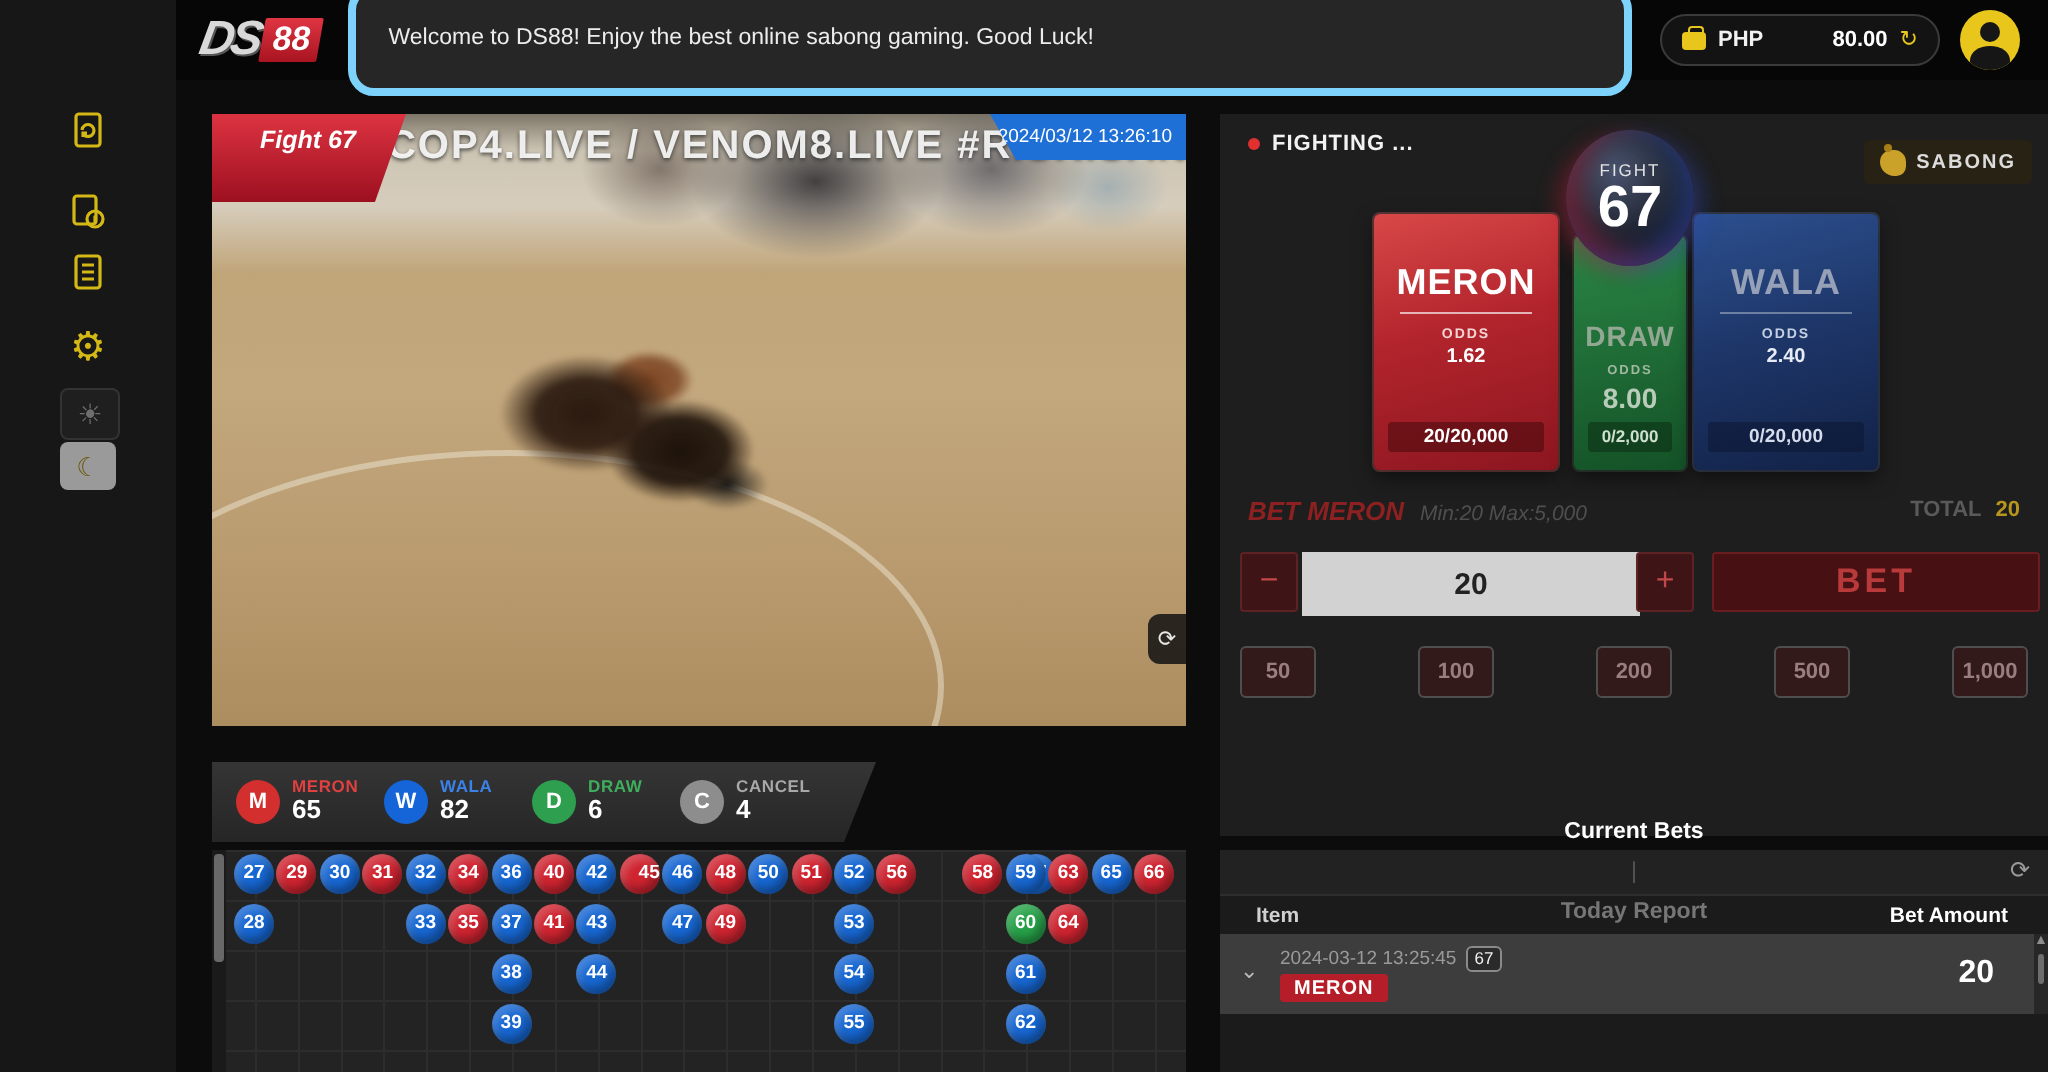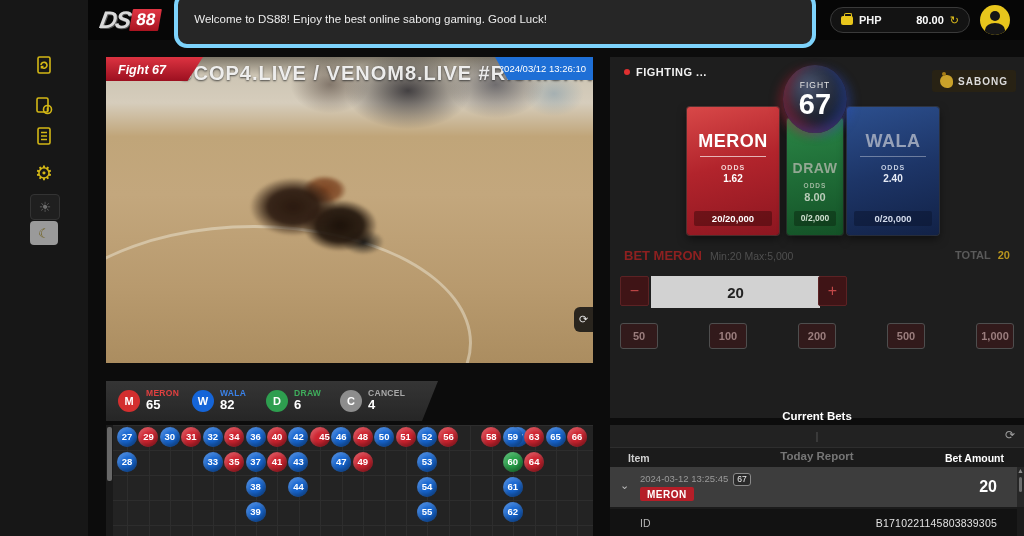--- a/index.html
+++ b/index.html
@@ -47,25 +47,25 @@
   .ring{position:absolute;left:-70px;top:168px;width:430px;height:230px;border:3px solid rgba(236,229,211,.5);
         border-radius:50%;}
   .birds{position:absolute;left:24%;top:34%;width:40%;height:34%;filter:blur(1px);background:
     radial-gradient(62px 42px at 36% 44%, #2b1a10 0%, rgba(43,26,16,.92) 40%, transparent 70%),
     radial-gradient(52px 36px at 60% 62%, #1d120a 0%, rgba(29,18,10,.9) 45%, transparent 72%),
     radial-gradient(30px 20px at 52% 28%, #7c4422 0%, rgba(124,68,34,.8) 50%, transparent 75%),
     radial-gradient(26px 16px at 72% 78%, #141414 0%, transparent 80%);}
   .watermark{position:absolute;left:72px;top:5px;right:0;font-size:20px;font-weight:900;
              color:rgba(250,250,250,.92);letter-spacing:1px;white-space:nowrap;overflow:hidden;
              text-shadow:0 1px 2px rgba(40,40,40,.8);}
-  .fight-ribbon{position:absolute;left:0;top:0;width:97px;height:24px;
+  .fight-ribbon{position:absolute;left:0;top:0;width:97px;height:44px;
                 background:linear-gradient(#dd3341,#9c1020);
                 clip-path:polygon(0 0,100% 0,84% 100%,0 100%);
                 color:#fff;font-size:12.5px;font-weight:900;font-style:italic;
-                line-height:26px;padding-left:12px;box-sizing:border-box;}
+                line-height:26px;padding-left:24px;box-sizing:border-box;}
   .time-ribbon{position:absolute;right:0;top:0;width:98px;height:23px;background:#1e6fd6;
                clip-path:polygon(0 0,100% 0,100% 100%,13px 100%);
                color:#fff;font-size:9.5px;line-height:23px;text-align:right;padding-right:7px;box-sizing:border-box;}
   .video-tab{position:absolute;right:0;top:250px;width:19px;height:25px;background:rgba(18,18,18,.85);
              border-radius:6px 0 0 6px;color:#e8e8e8;font-size:11px;display:flex;align-items:center;
              justify-content:center;cursor:pointer;}
   
   .arena{position:absolute;left:610px;top:57px;width:414px;height:361px;background:#1e1e1e;}
   .status{position:absolute;left:14px;top:9px;display:flex;align-items:center;gap:6px;
           color:#f2f2f2;font-size:11px;font-weight:900;letter-spacing:.5px;}
@@ -94,31 +94,31 @@
     box-shadow:0 0 0 1px rgba(255,120,120,.25),0 4px 10px rgba(0,0,0,.5);}
   .card-meron .name{margin-top:24px;font-size:18px;color:#fff;}
   .card-meron .odds-lbl{color:#f3d5d5;}
   .card-meron .odds-val{color:#fff;}
   .card-meron .foot{background:rgba(60,8,10,.5);}
   .card-draw{left:177px;top:61px;width:56px;height:117px;
     background:linear-gradient(170deg,#2a8646,#145227);
     box-shadow:0 0 0 1px rgba(120,200,140,.15),0 4px 10px rgba(0,0,0,.5);}
   .card-draw .name{margin-top:42px;font-size:14px;color:#93a893;}
   .card-draw .odds-lbl{color:#9fb89f;font-size:6.5px;}
-  .card-draw .odds-val{color:#b9ccb9;font-size:11px;}
+  .card-draw .odds-val{color:#b9ccb9;font-size:14px;}
   .card-draw .foot{background:rgba(10,40,16,.5);font-size:8.5px;color:#cfe0cf;}
   .card-wala{left:237px;top:50px;width:92px;height:128px;
     background:linear-gradient(165deg,#2c4f8e 0%,#1d3567 50%,#122247 100%);
     box-shadow:0 0 0 1px rgba(120,150,220,.2),0 4px 10px rgba(0,0,0,.5);}
   .card-wala .name{margin-top:24px;font-size:18px;color:#96a1b8;}
   .card-wala .uline{border-top-color:rgba(255,255,255,.35);}
   .card-wala .odds-lbl{color:#c4cfe2;}
   .card-wala .odds-val{color:#e6ebf5;}
   .card-wala .foot{background:rgba(10,20,45,.5);color:#d5ddec;}
-  .bet-title{position:absolute;left:14px;top:191px;font-size:13px;font-weight:900;color:#8d2020;}
+  .bet-title{position:absolute;left:14px;top:191px;font-size:13px;font-weight:900;color:#8d2020;font-style:italic;}
   .bet-limits{font-size:10.5px;font-weight:normal;color:#4f4f4f;margin-left:8px;}
   .bet-total{position:absolute;right:14px;top:192px;font-size:11px;font-weight:900;color:#5a5a5a;}
   .bet-total b{color:#b8951e;margin-left:7px;}
   .step-btn{position:absolute;top:219px;width:29px;height:30px;background:#3f1416;border:1px solid #5c2224;
             box-sizing:border-box;color:#c24848;font-size:16px;text-align:center;line-height:27px;
             border-radius:2px;cursor:pointer;}
   .amount-input{position:absolute;left:41px;top:219px;width:165px;height:30px;background:#d2d2d2;border:none;
             text-align:center;font-size:15px;font-weight:bold;color:#222;font-family:"Liberation Sans",sans-serif;}
   .bet-btn{position:absolute;left:246px;top:219px;width:164px;height:30px;background:#471013;
            border:1px solid #6a1d20;box-sizing:border-box;color:#b93a3a;font-size:17px;font-weight:900;
@@ -276,20 +276,21 @@
     <div class="bet-title">
       <span>BET MERON</span><span class="bet-limits">Min:20  Max:5,000</span>
     </div>
     <div class="bet-total">
       <span>TOTAL</span><b>20</b>
     </div>
 
     <div class="step-btn" style="left:10px">−</div>
     <input class="amount-input" value="20" style="">
     <div class="step-btn" style="left:208px">+</div>
+    <div class="bet-btn">BET</div>
 
     <div class="quick-row">
         <div class="chip">50</div>
         <div class="chip">100</div>
         <div class="chip">200</div>
         <div class="chip">500</div>
         <div class="chip">1,000</div>
       </div>
   </div>
 
@@ -388,19 +389,15 @@
       <span class="row-time">
         <span>2024-03-12 13:25:45</span><span class="fight-badge">67</span>
       </span>
       <span class="side-badge">MERON</span>
       <span class="row-amount">20</span>
     </div>
     <div class="mini-scroll">
       <div class="mini-arrow">▲</div>
       <div class="mini-thumb"></div>
     </div>
-    <div class="detail-row">
-      <span class="id-label">ID</span>
-      <span class="id-value">B1710221145803839305</span>
-    </div>
   </div>
 
 </div>
 
 </body></html>

